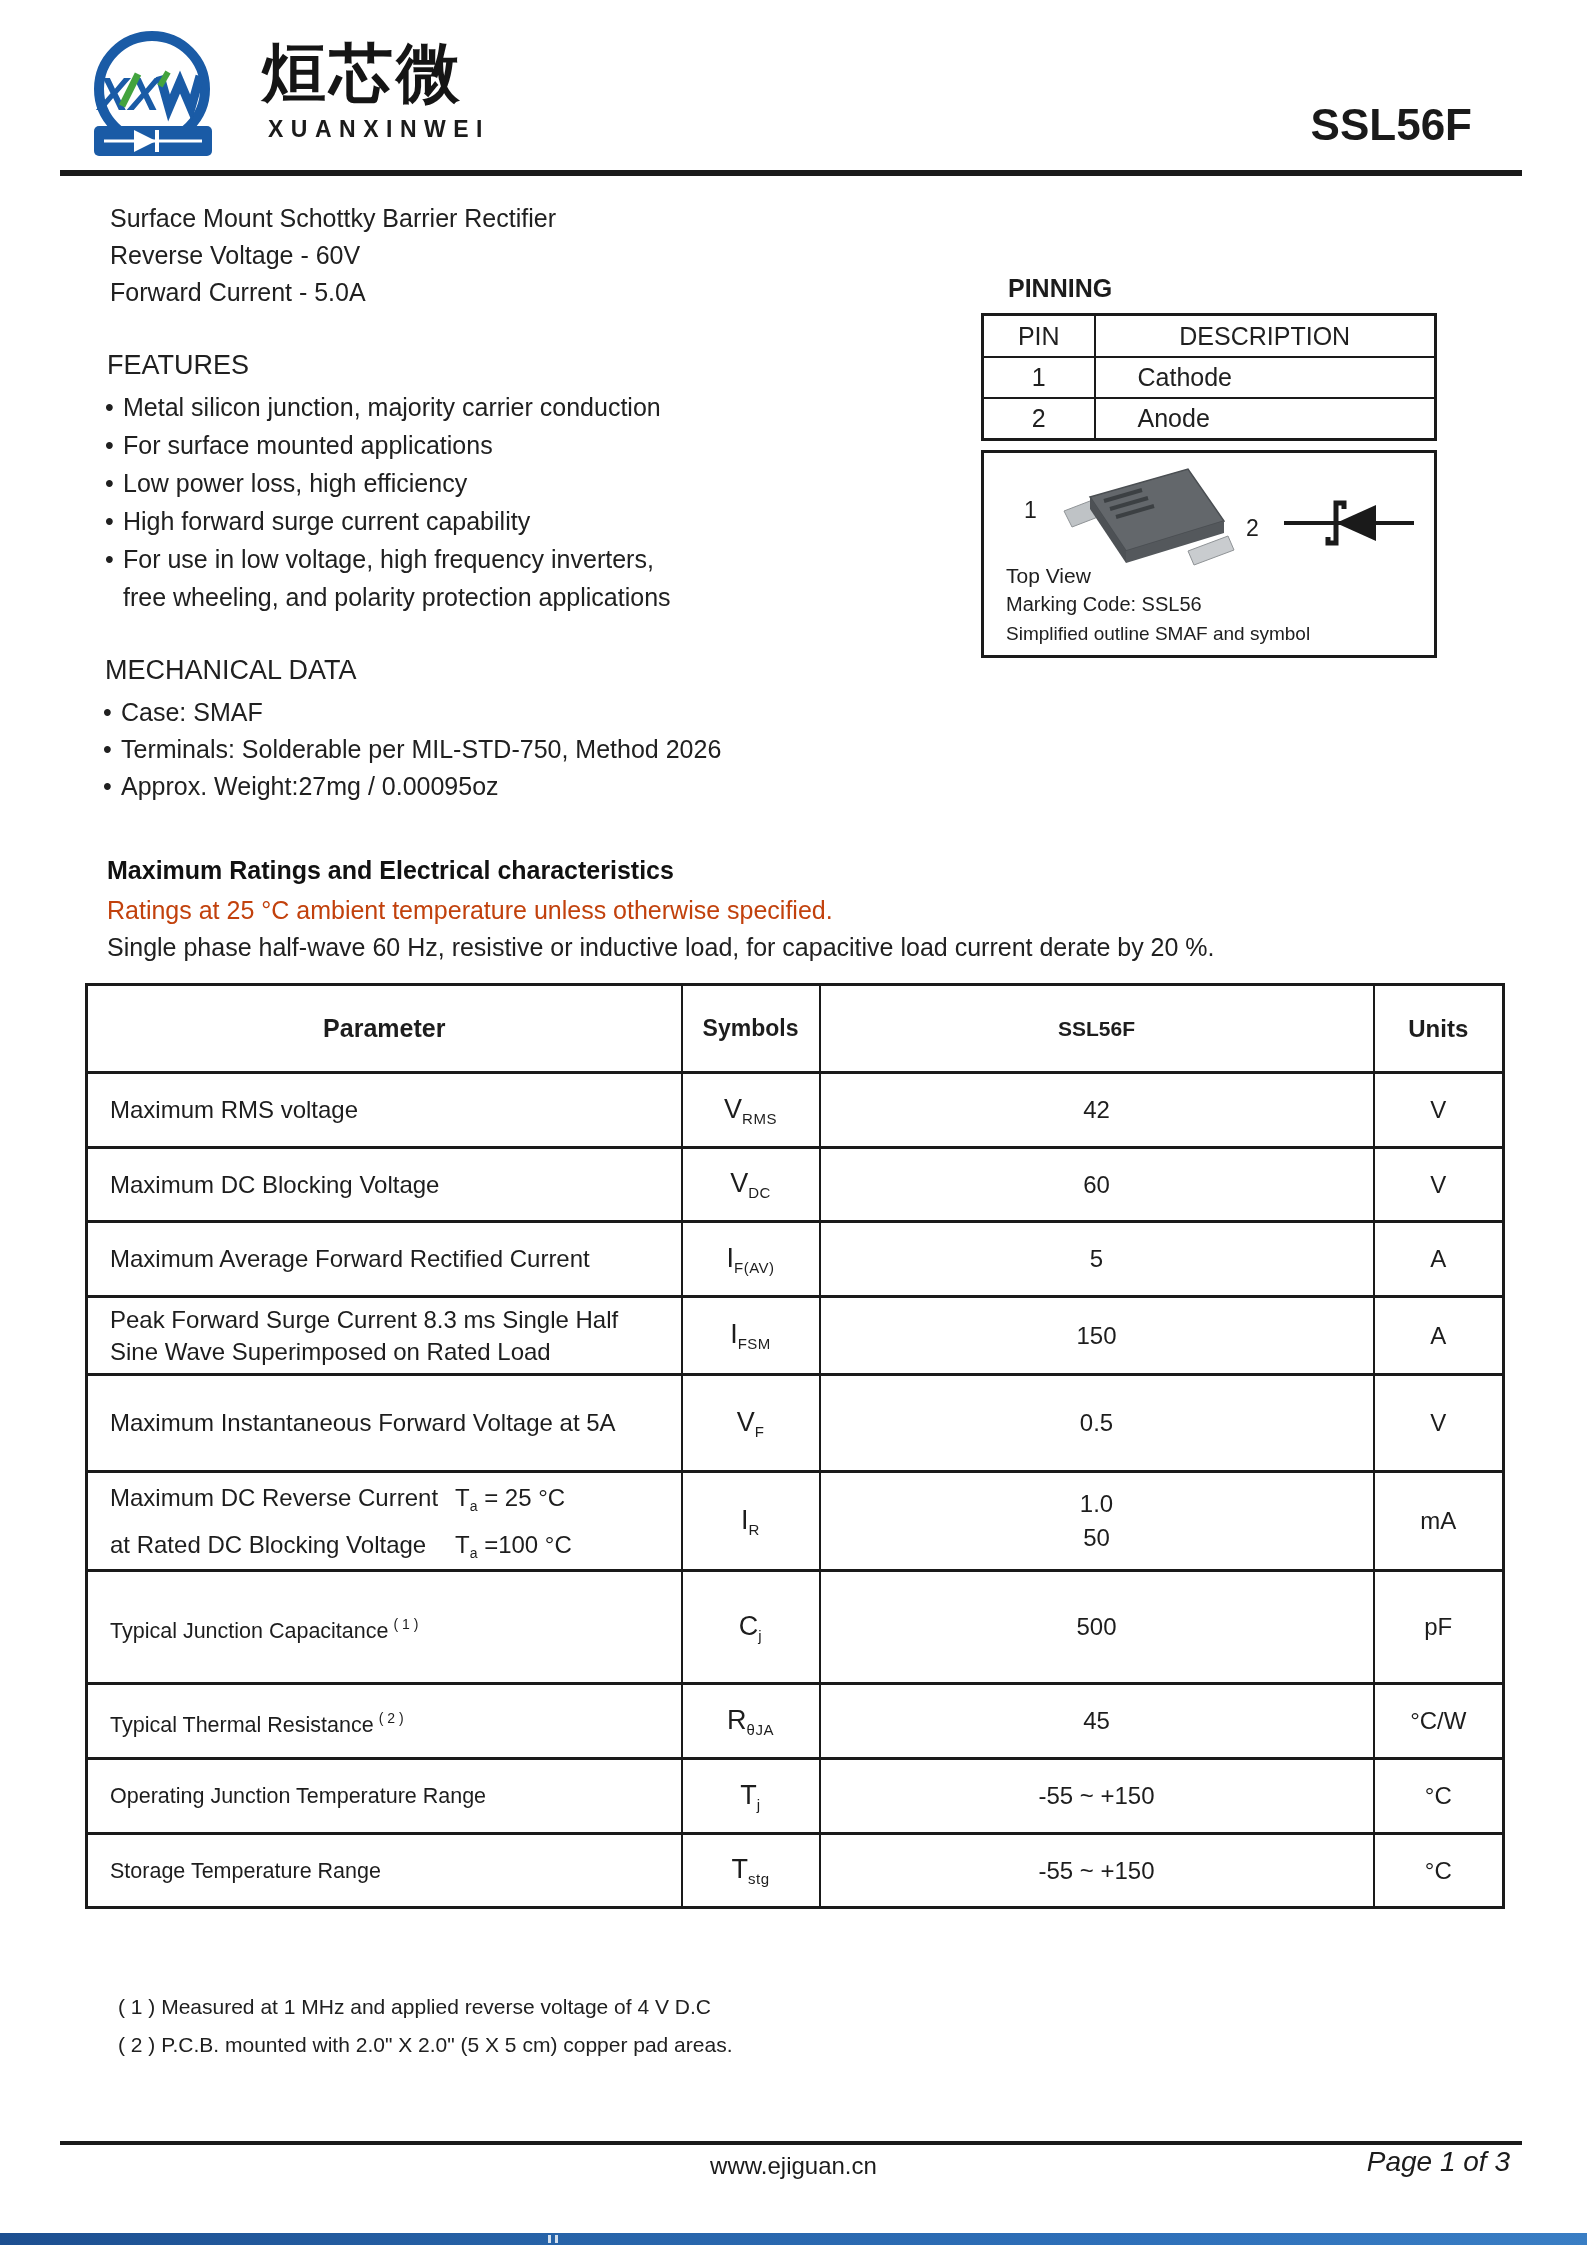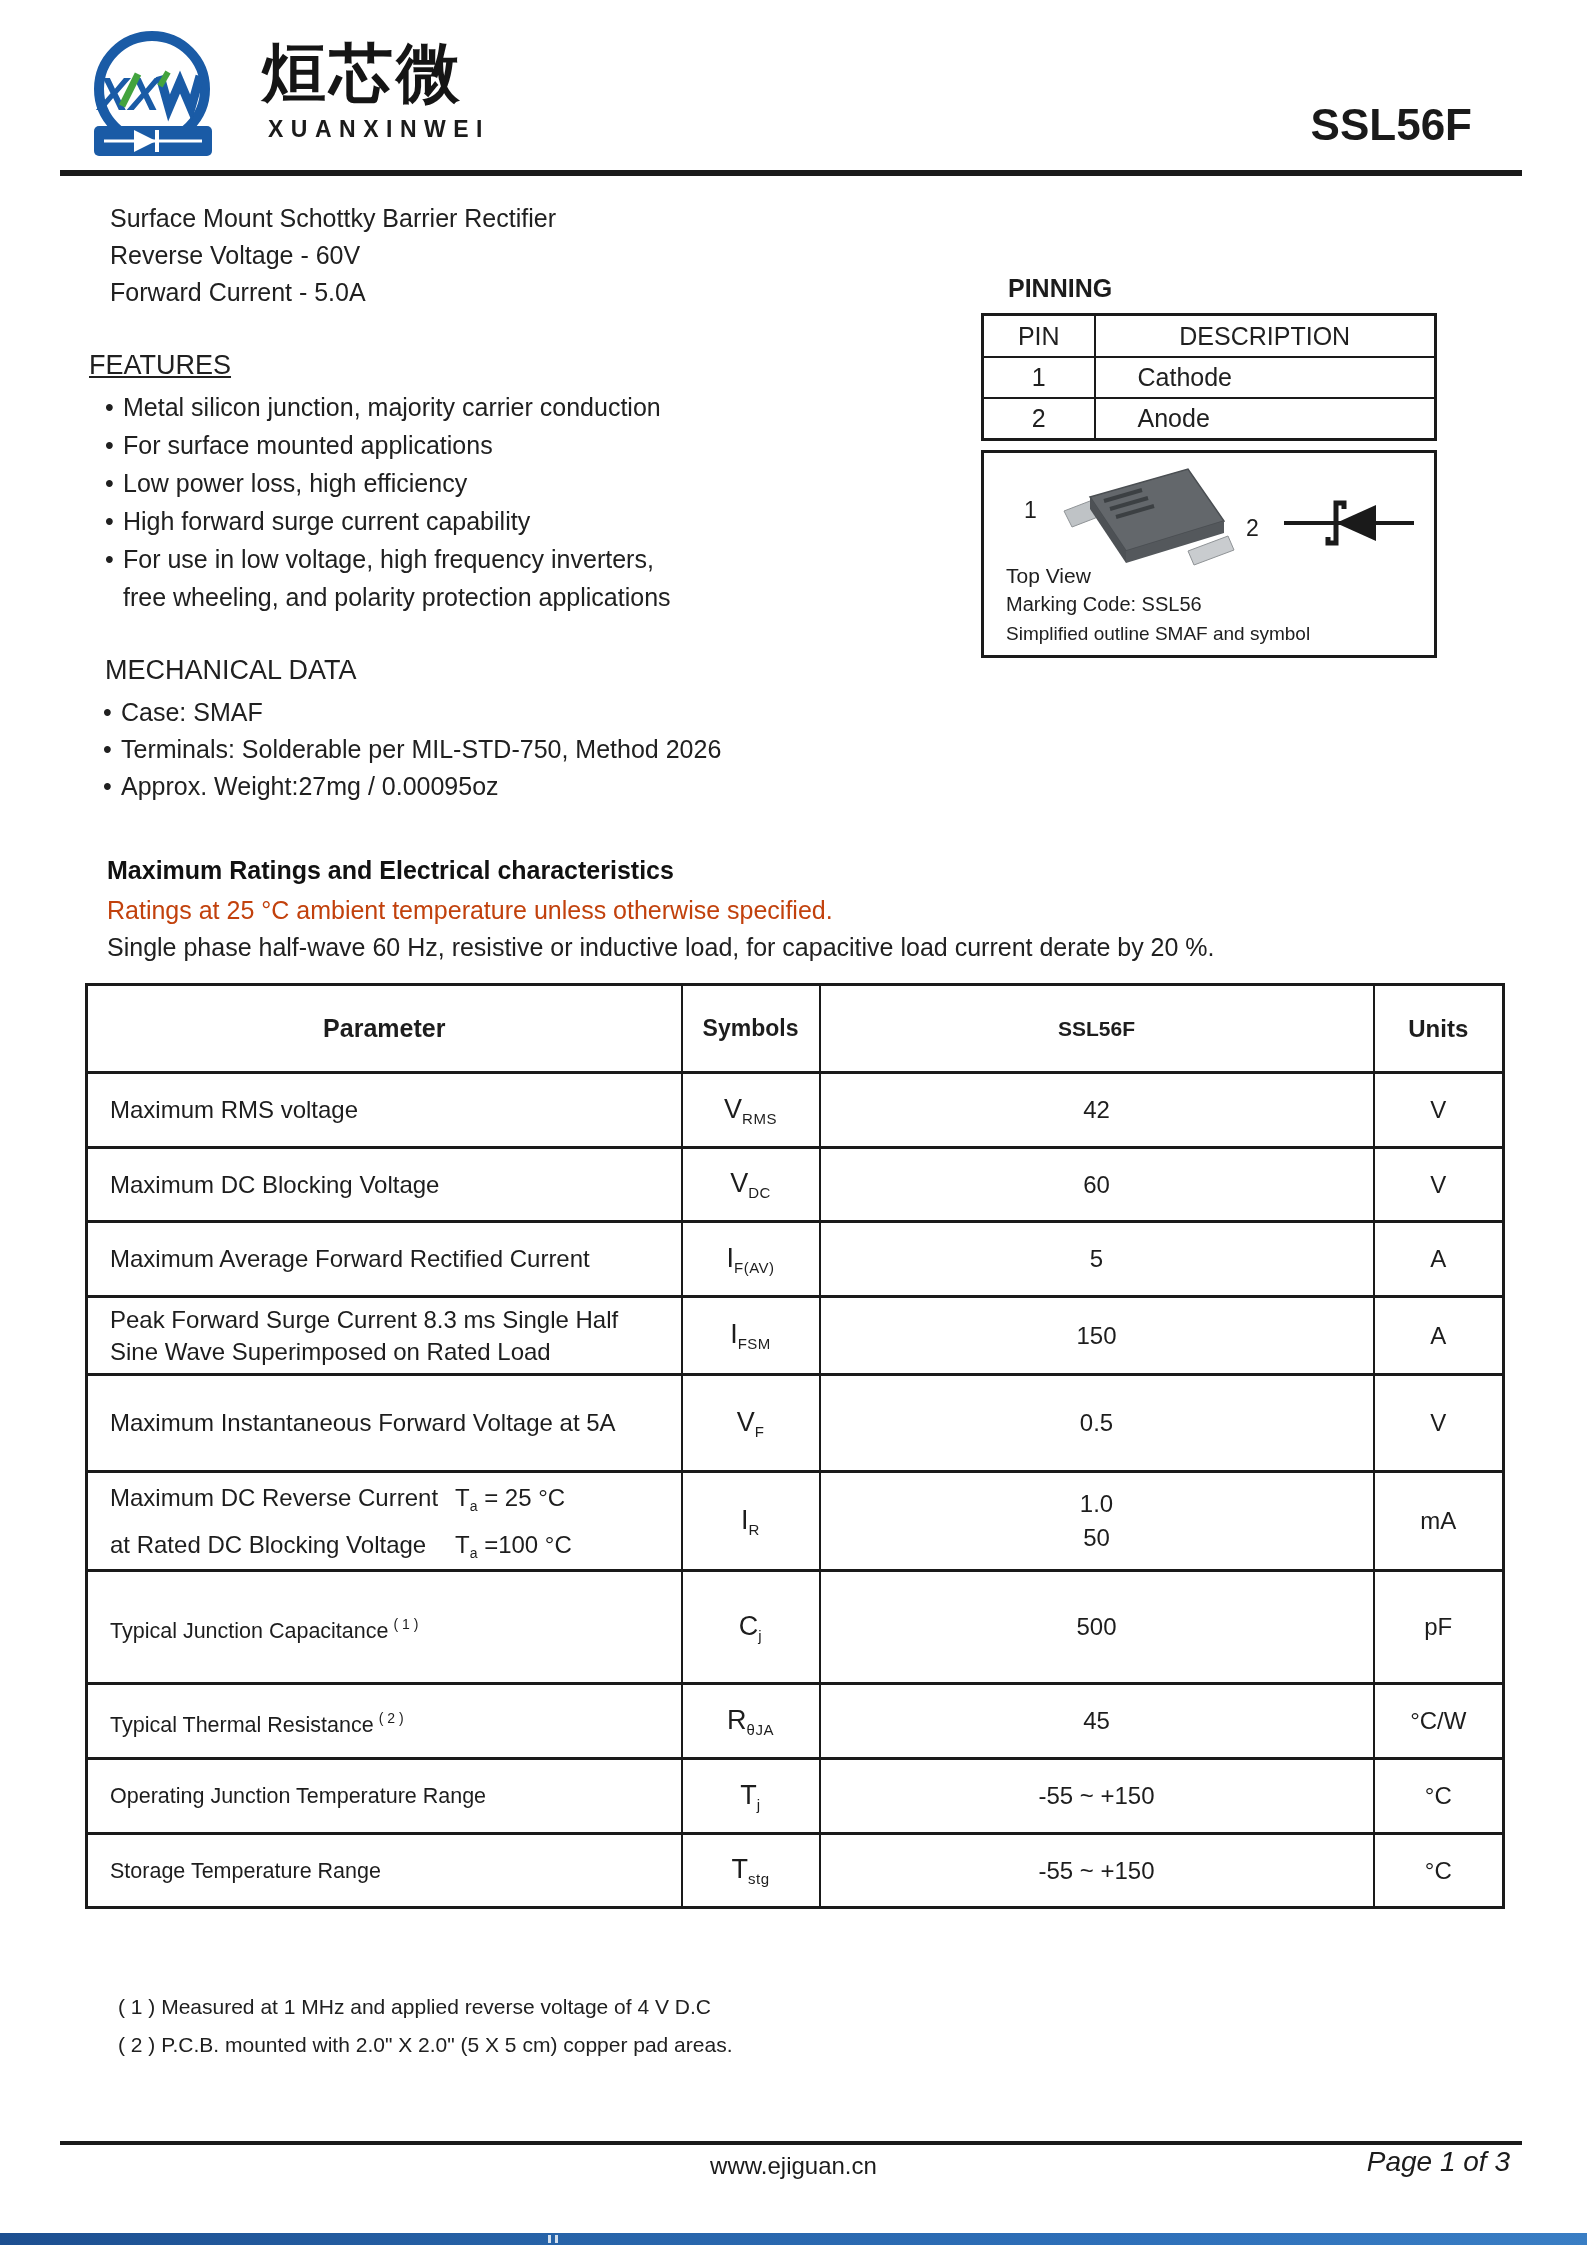--- a/index.html
+++ b/index.html
@@ -15,21 +15,21 @@
   .logo{left:72px;top:26px;width:175px;height:145px;}
   .brand-cn{left:262px;top:30px;font-size:64px;font-weight:bold;color:#151515;letter-spacing:3px;}
   .brand-en{left:268px;top:116px;font-size:23px;font-weight:bold;color:#1b1b1b;letter-spacing:7.5px;}
   .part-number{right:115px;top:100px;font-size:44px;font-weight:bold;color:#1a1a1a;}
   .top-rule{left:60px;top:170px;width:1462px;height:6px;background:#1a1a1a;}
 
   
   .intro{left:110px;top:200px;font-size:25px;line-height:37px;color:#202020;}
 
   
-  .features-title{left:89px;top:350px;font-size:27px;color:#202020;text-decoration:underline;}
+  .features-title{left:107px;top:350px;font-size:27px;color:#202020;}
   .features-list{left:105px;top:388px;font-size:25px;color:#202020;}
   .feat-line{line-height:38px;white-space:nowrap;}
   .feat-line .bullet{display:inline-block;width:18px;}
   .feat-line.cont{padding-left:18px;}
   .mech-title{left:105px;top:655px;font-size:27px;color:#202020;}
   .mech-list{left:103px;top:694px;font-size:25px;color:#202020;}
   .mech-list .feat-line{line-height:37px;}
 
   
   .pinning-title{left:1008px;top:274px;font-size:25px;font-weight:bold;}

